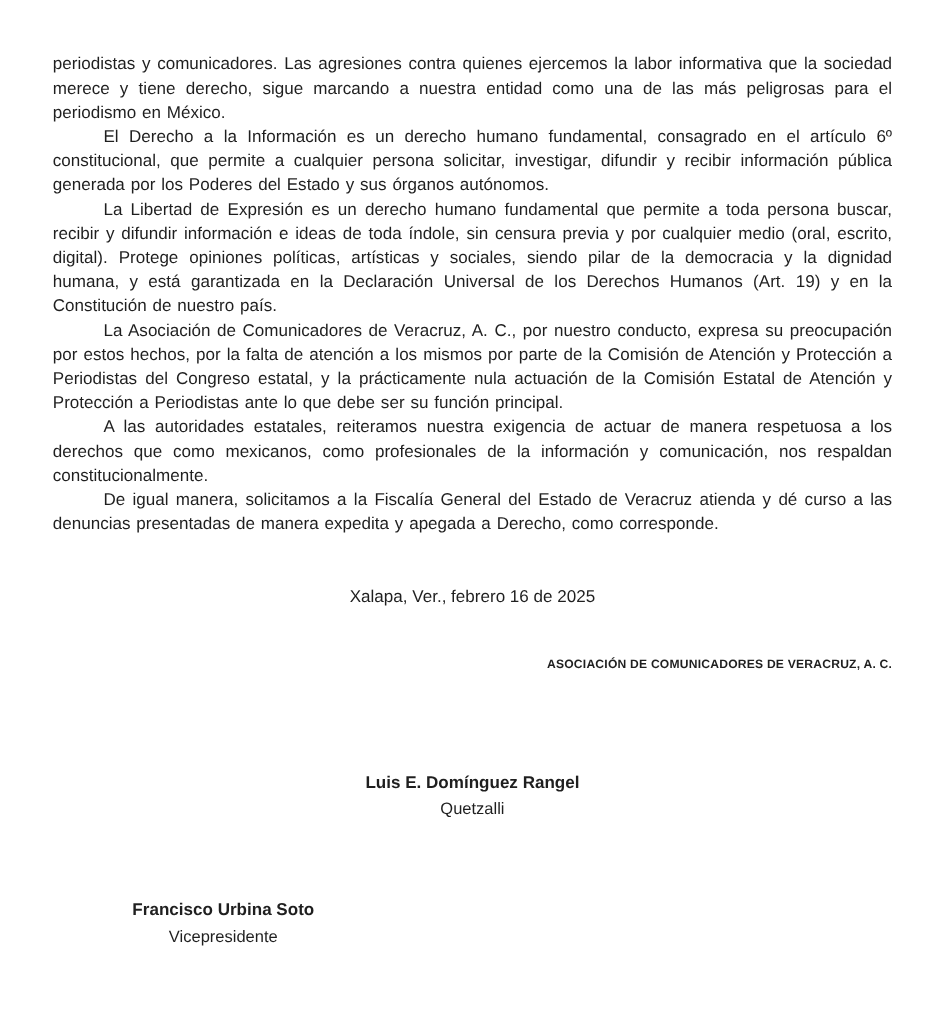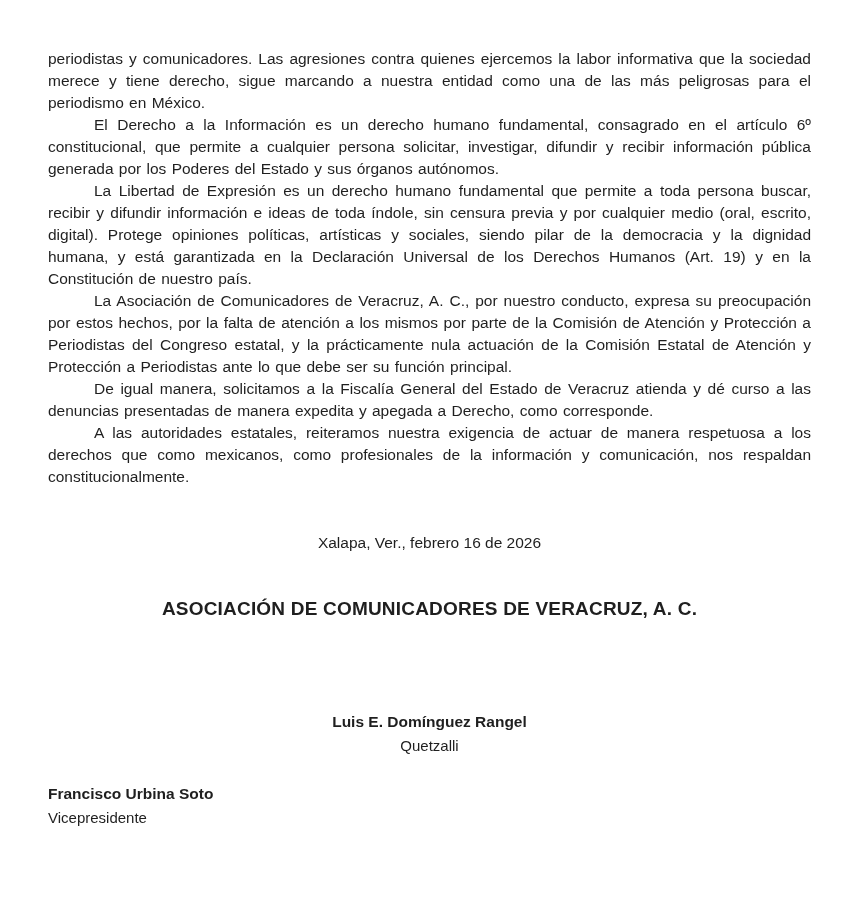--- a/index.html
+++ b/index.html
@@ -30,22 +30,22 @@
     text-indent: 46px;
   }
   .closing-block {
     margin-top: 43px;
     text-align: center;
     font-size: 15.5px;
     line-height: 23px;
   }
   .org-heading {
     margin-top: 44px;
-    text-align: center;
-    font-size: 19px;
+    text-align: right;
+    font-size: 11px;
     font-weight: bold;
     letter-spacing: 0.2px;
   }
   .sig-president {
     margin-top: 90px;
     text-align: center;
   }
   .sig-name {
     font-size: 15.5px;
     font-weight: bold;
@@ -59,39 +59,40 @@
     margin-top: 24px;
     display: flex;
     justify-content: space-between;
   }
   .sig-col-left {
     width: 360px;
     text-align: center;
   }
   .sig-col-right {
     width: 310px;
-    text-align: left;
+    text-align: center;
+    margin-top: 44px;
   }
 </style>
 </head>
 <body>
 
 <div class="page">
 
   <div class="body-text">
     <p>periodistas y comunicadores. Las agresiones contra quienes ejercemos la labor informativa que la sociedad merece y tiene derecho, sigue marcando a nuestra entidad como una de las más peligrosas para el periodismo en México.</p>
     <p class="indent">El Derecho a la Información es un derecho humano fundamental, consagrado en el artículo 6º constitucional, que permite a cualquier persona solicitar, investigar, difundir y recibir información pública generada por los Poderes del Estado y sus órganos autónomos.</p>
     <p class="indent">La Libertad de Expresión es un derecho humano fundamental que permite a toda persona buscar, recibir y difundir información e ideas de toda índole, sin censura previa y por cualquier medio (oral, escrito, digital). Protege opiniones políticas, artísticas y sociales, siendo pilar de la democracia y la dignidad humana, y está garantizada en la Declaración Universal de los Derechos Humanos (Art. 19) y en la Constitución de nuestro país.</p>
     <p class="indent">La Asociación de Comunicadores de Veracruz, A. C., por nuestro conducto, expresa su preocupación por estos hechos, por la falta de atención a los mismos por parte de la Comisión de Atención y Protección a Periodistas del Congreso estatal, y la prácticamente nula actuación de la Comisión Estatal de Atención y Protección a Periodistas ante lo que debe ser su función principal.</p>
+    <p class="indent">A las autoridades estatales, reiteramos nuestra exigencia de actuar de manera respetuosa a los derechos que como mexicanos, como profesionales de la información y comunicación, nos respaldan constitucionalmente.</p>
     <p class="indent">De igual manera, solicitamos a la Fiscalía General del Estado de Veracruz atienda y dé curso a las denuncias presentadas de manera expedita y apegada a Derecho, como corresponde.</p>
-    <p class="indent">A las autoridades estatales, reiteramos nuestra exigencia de actuar de manera respetuosa a los derechos que como mexicanos, como profesionales de la información y comunicación, nos respaldan constitucionalmente.</p>
   </div>
 
   <div class="closing-block">
-    <div>Xalapa, Ver., febrero 16 de 2026</div>
+    <div>Xalapa, Ver., febrero 16 de 2025</div>
   </div>
 
   <div class="org-heading">ASOCIACIÓN DE COMUNICADORES DE VERACRUZ, A. C.</div>
 
   <div class="sig-president">
     <div class="sig-name">Luis E. Domínguez Rangel</div>
     <div class="sig-title">Quetzalli</div>
   </div>
 
   <div class="sig-row">

